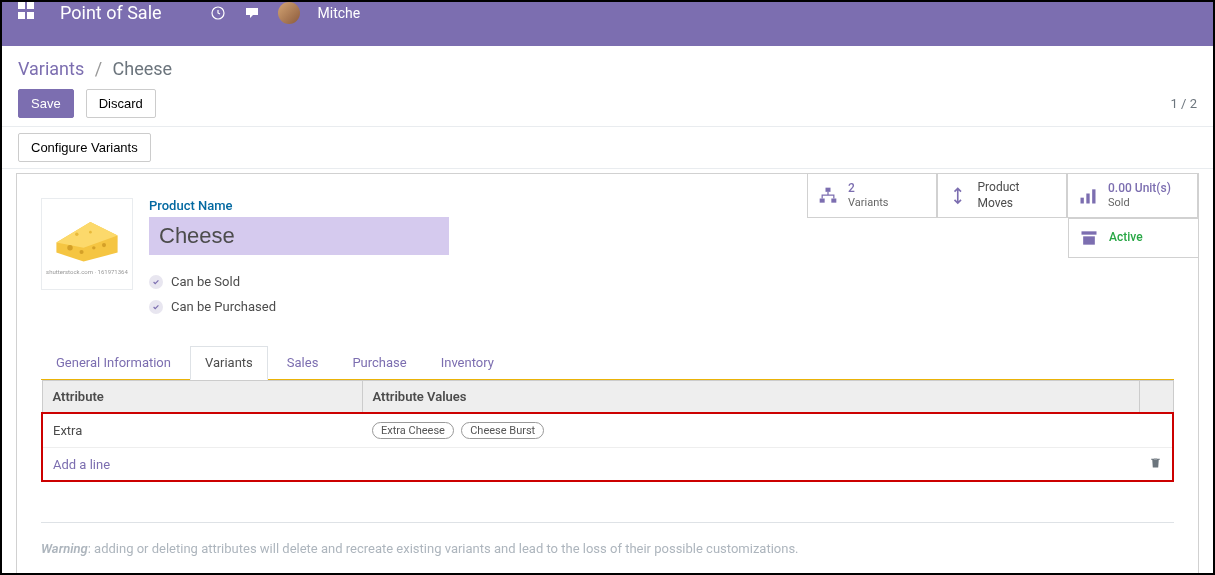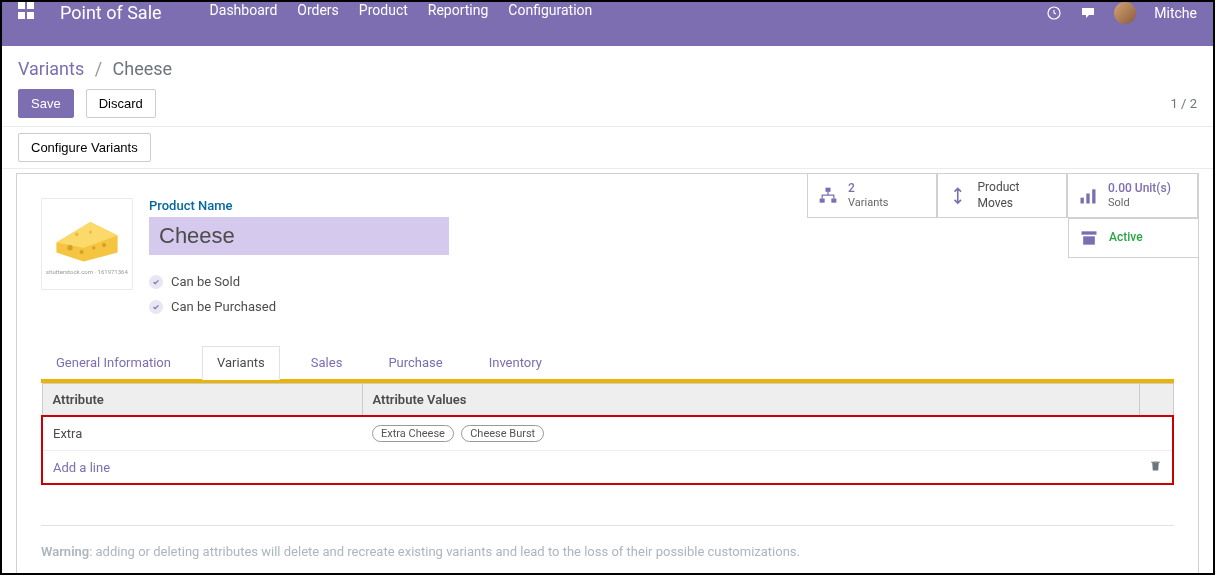--- a/index.html
+++ b/index.html
@@ -53,54 +53,47 @@
 .stat-btn.w1 { width: 130px; }
 .stat-btn.w2 { width: 130px; }
 .stat-btn.w3 { width: 131px; }
 .stat-icon { width: 20px; height: 20px; display: flex; align-items: center; justify-content: center; }
 .stat-text { display: flex; flex-direction: column; line-height: 1.3; font-size: 12px; }
 .stat-text .val { color: #7C6EB0; font-weight: 500; }
 .stat-text .lbl { color: #666; font-size: 11px; }
 .stat-text.green .val { color: #28a745; }
 
 
-.tabs { border-bottom: 4px solid #eab308; margin-top: 22px; display: flex; gap: 16px; }
+.tabs { border-bottom: 1px solid #eab308; margin-top: 22px; display: flex; gap: 4px; }
 .tab { padding: 8px 14px; color: #7C6EB0; cursor: pointer; font-size: 13px; border: 1px solid transparent; }
 .tab.active { color: #4c4c4c; border: 1px solid #dee2e6; border-bottom: 1px solid #fff; margin-bottom: -1px; background: #fff; }
 
 
 .attr-table { width: 100%; border-collapse: collapse; margin-top: 0; }
 .attr-table thead th { background: #eee; border: 1px solid #ccc; padding: 8px 10px; text-align: left; font-weight: 600; font-size: 13px; color: #4c4c4c; }
 .attr-table tbody td { padding: 8px 10px; border-bottom: 1px solid #eee; font-size: 13px; }
 .highlight-box { border: 2px solid #cc0000; }
 .tag { border: 1px solid #999; border-radius: 10px; padding: 1px 8px; font-size: 11px; color: #555; margin-right: 4px; display: inline-block; }
 .add-line { color: #7C6EB0; cursor: pointer; }
 .trash-cell { width: 30px; text-align: center; }
 
 .warning-bar { margin-top: 40px; border-top: 1px solid #dee2e6; padding-top: 18px; font-size: 13px; color: #adb5bd; }
-.warning-bar b { font-weight: 600; }
+.warning-bar b { font-weight: 600; font-style: italic; }
 </style>
 </head>
 <body>
 
 <div class="navbar">
   <div class="apps-icon">
     <span></span>
       <span></span>
       <span></span>
       <span></span>
   </div>
   <div class="brand">Point of Sale</div>
-  <div class="nav-links">
-    <a>Dashboard</a>
-    <a>Orders</a>
-    <a>Product</a>
-    <a>Reporting</a>
-    <a>Configuration</a>
-  </div>
   <div class="right">
     <span class="icon">
       <svg viewBox="0 0 16 16" fill="none" stroke="#fff" stroke-width="1.2">
           <circle cx="8" cy="8" r="6"></circle>
           <path d="M8 5v3l2 1"></path>
         </svg>
     </span>
     <span class="icon">
       <svg viewBox="0 0 16 16" fill="#fff">
           <path d="M2 3h12v7H9l-3 3v-3H2z"></path>

